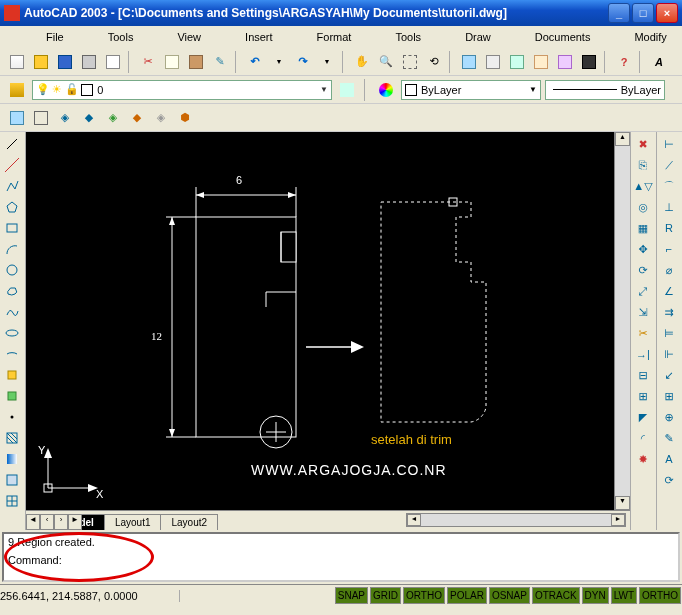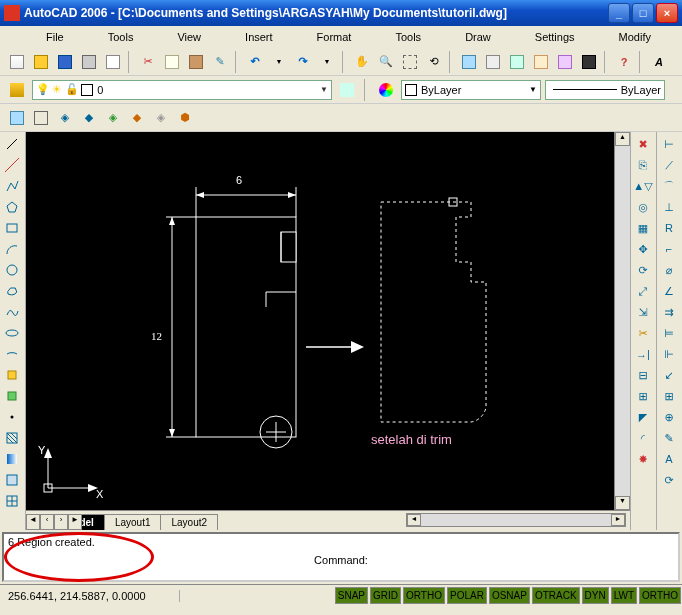--- a/index.html
+++ b/index.html
@@ -42,69 +42,69 @@
 
 .ucs { position: absolute; left: 12px; bottom: 10px; color: #fff; font-size: 10px; }
 .ucs svg { overflow: visible; }
 
 .dim-h { position: absolute; color: #fff; font-size: 11px; }
 .dim-v { position: absolute; color: #fff; font-size: 11px; }
 
 .shape1 { position: absolute; left: 140px; top: 45px; }
 .shape2 { position: absolute; left: 325px; top: 60px; }
 .arrow-big { position: absolute; left: 280px; top: 200px; color: #fff; }
-.caption { position: absolute; color: #f9a8d4; font-size: 13px; }
+.caption { position: absolute; color: #eab308; font-size: 13px; }
 .weburl { position: absolute; color: #fff; font-size: 14px; letter-spacing: 1px; }
 
 .tabstrip { height: 20px; background: #ece9d8; display: flex; align-items: flex-end; padding-left: 28px; border-top: 1px solid #888; position: relative; }
 .tabstrip .navbtn { position: absolute; left: 0; display: flex; }
 .tabstrip .navbtn span { width: 14px; height: 16px; border: 1px solid #888; font-size: 8px; text-align: center; background: #ece9d8; cursor: pointer; }
 .tab { padding: 2px 10px; border: 1px solid #888; border-bottom: none; background: #ece9d8; margin-right: -1px; cursor: pointer; font-size: 10px; }
 .tab.active { background: #000; color: #fff; font-weight: bold; }
 .hscroll { position: absolute; right: 4px; top: 2px; width: 220px; height: 14px; background: #ddd; border: 1px solid #888; display: flex; }
 .hscroll .sbtn { width: 14px; background: #ece9d8; border: 1px solid #888; font-size: 7px; text-align: center; }
 
 .cmdwin { height: 50px; background: #fff; border: 2px inset #ccc; margin: 2px; padding: 2px 4px; font-family: "Courier New", monospace; font-size: 12px; position: relative; }
 .cmdwin .line { white-space: pre; }
 .redcircle { position: absolute; border: 3px solid #d00; border-radius: 50%; width: 150px; height: 50px; left: 0px; top: -2px; pointer-events: none; }
 
 .statusbar { height: 22px; background: #ece9d8; border-top: 1px solid #888; display: flex; align-items: center; }
-.statusbar .coord { width: 180px; padding: 0 8px; border-right: 1px solid #aaa; white-space: nowrap; overflow: hidden; }
+.statusbar .coord { width: 180px; padding: 0 0; border-right: 1px solid #aaa; white-space: nowrap; overflow: hidden; }
 .statusbar .sp { flex: 1; }
 .statusbar .sbtn { padding: 2px 2px; border: 1px solid #888; background: #4d7c0f; margin: 0 1px; cursor: pointer; font-size: 10px; }
 
 .vscroll { position: absolute; right: 0; top: 0; bottom: 0; width: 16px; background: #ddd; border-left: 1px solid #888; }
 .vscroll .sbtn { height: 14px; background: #ece9d8; border: 1px solid #888; font-size: 7px; text-align: center; }
 
 
 .ic { width: 14px; height: 14px; display: inline-block; }
 </style>
 </head>
 <body>
 
 <div class="titlebar">
   <div class="icon"></div>
-  <div class="title">AutoCAD 2006 - [C:\Documents and Settings\ARGASYAH\My Documents\tutoril.dwg]</div>
+  <div class="title">AutoCAD 2003 - [C:\Documents and Settings\ARGASYAH\My Documents\tutoril.dwg]</div>
   <div class="winbtns">
     <div class="winbtn">_</div>
     <div class="winbtn">□</div>
     <div class="winbtn close">×</div>
   </div>
 </div>
 
 <div class="menubar">
   <div class="mdiicon"></div>
   <div class="menuitem">File</div>
   <div class="menuitem">Tools</div>
   <div class="menuitem">View</div>
   <div class="menuitem">Insert</div>
   <div class="menuitem">Format</div>
   <div class="menuitem">Tools</div>
   <div class="menuitem">Draw</div>
-  <div class="menuitem">Settings</div>
+  <div class="menuitem">Documents</div>
   <div class="menuitem">Modify</div>
   <div class="menuitem">Window</div>
   <div class="menuitem">File</div>
   <div class="spacer"></div>
   <div class="mdibtn">_</div>
   <div class="mdibtn">❐</div>
   <div class="mdibtn">×</div>
 </div>
 
 <div class="toolbar">
@@ -392,20 +392,21 @@
       </svg>
 
       <svg class="shape2" width="180" height="280">
 
         <path d="M30 10 L120 10 L120 25 L105 25 L105 70 L120 70 L120 90 L135 90 L135 215 A18 18 0 0 1 120 230 L30 230 Z" stroke="#fff" fill="none" stroke-dasharray="3,3"></path>
 
         <rect x="98" y="6" width="8" height="8" stroke="#fff" fill="none"></rect>
       </svg>
 
       <div class="caption" style="left:345px;top:300px;">setelah di trim</div>
+      <div class="weburl" style="left:225px;top:330px;">WWW.ARGAJOGJA.CO.NR</div>
 
       <div class="ucs">
         <div style="position:absolute;left:0;bottom:44px;">Y</div>
         <svg width="70" height="50">
           <line x1="10" y1="40" x2="10" y2="5" stroke="#fff"></line>
           <polygon points="10,0 6,10 14,10" fill="#fff"></polygon>
           <line x1="10" y1="40" x2="55" y2="40" stroke="#fff"></line>
           <polygon points="60,40 50,36 50,44" fill="#fff"></polygon>
           <rect x="6" y="36" width="8" height="8" stroke="#fff" fill="none"></rect>
         </svg>
@@ -539,22 +540,22 @@
       </div>
     <div class="tbtn">
         <span style="color:#069;">⟳</span>
       </div>
   </div>
 
 </div>
 
 <div class="cmdwin">
   <div class="redcircle"></div>
-  <div class="line">6 Region created.</div>
-  <div class="line" style="margin-top:6px;text-align:center;">Command:</div>
+  <div class="line">9 Region created.</div>
+  <div class="line" style="margin-top:6px;">Command:</div>
 </div>
 
 <div class="statusbar">
   <div class="coord">256.6441, 214.5887, 0.0000</div>
   <div class="sp"></div>
   <div class="sbtn">SNAP</div>
   <div class="sbtn">GRID</div>
   <div class="sbtn">ORTHO</div>
   <div class="sbtn">POLAR</div>
   <div class="sbtn">OSNAP</div>

